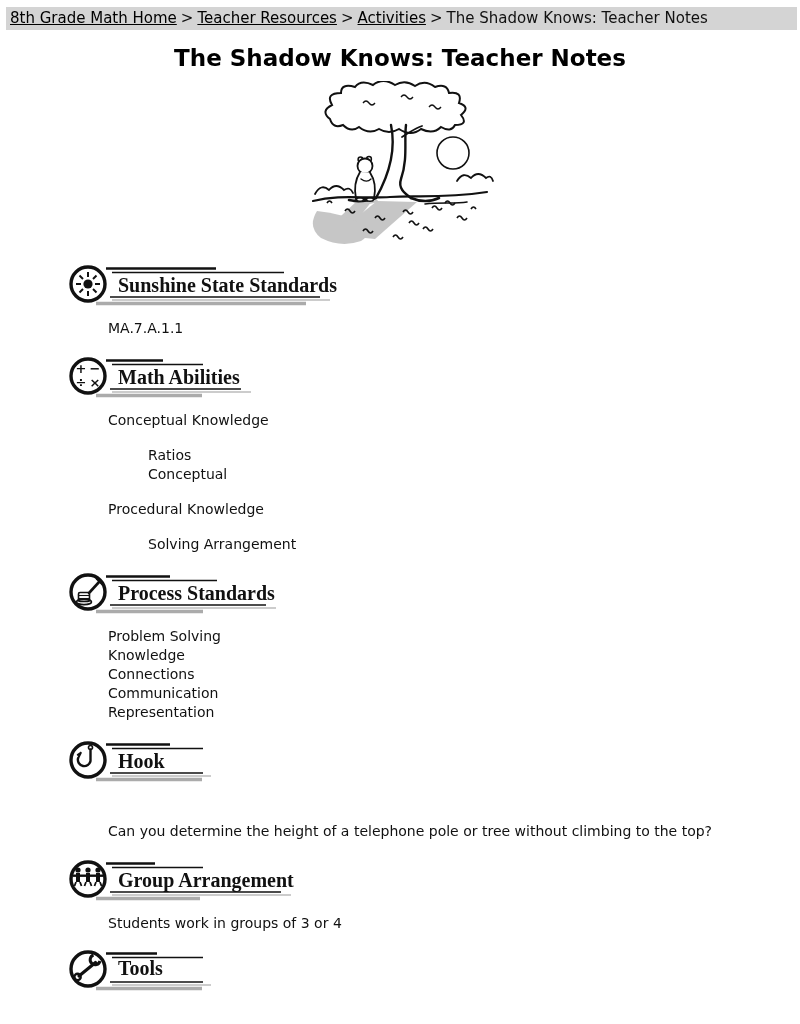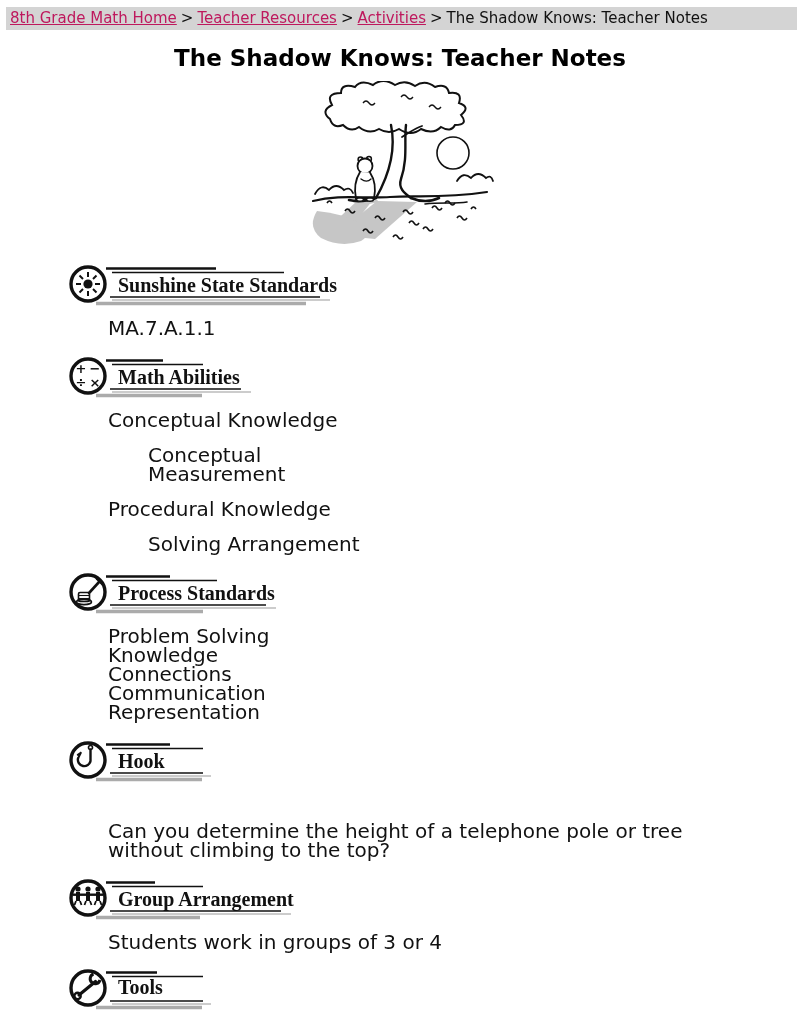--- a/index.html
+++ b/index.html
@@ -15,21 +15,21 @@
   
   .breadcrumb {
     margin: 7px 3px 0 6px;
     background: #d4d4d4;
     padding: 2px 4px;
     font-size: 15px;
     line-height: 19px;
     white-space: nowrap;
   }
   .breadcrumb a {
-    color: #be185d;
+    color: #000000;
     text-decoration: underline;
   }
   .breadcrumb .sep {
     color: #111111;
     margin: 0 4px;
   }
   .breadcrumb .current { color: #111111; }
 
   h1 {
     text-align: center;
@@ -58,21 +58,21 @@
   .op {
     font-family: "DejaVu Sans", sans-serif;
     font-weight: bold;
     font-size: 13px;
     fill: #111111;
     text-anchor: middle;
   }
 
   .sec-content {
     margin: 13px 0 14px 108px;
-    font-size: 20px;
+    font-size: 14px;
     line-height: 19px;
   }
   .sub { margin: 16px 0 16px 40px; }
   .hook-text { width: 630px; margin-top: 40px; }
 </style>
 </head>
 <body>
 
 <div class="breadcrumb">
   <a href="#">8th Grade Math Home</a><span class="sep">&gt;</span><a href="#">Teacher Resources</a><span class="sep">&gt;</span><a href="#">Activities</a><span class="sep">&gt;</span><span class="current">The Shadow Knows: Teacher Notes</span>
@@ -181,22 +181,22 @@
       <text class="op" x="29" y="19">−</text>
       <text class="op" x="15" y="33">÷</text>
       <text class="op" x="29" y="33">×</text>
     </g>
     <text class="banner-text" x="52" y="30">Math Abilities</text>
   </svg>
 </div>
 <div class="sec-content">
   <div>Conceptual Knowledge</div>
   <div class="sub">
+    <div>Ratios</div>
     <div>Conceptual</div>
-    <div>Measurement</div>
   </div>
   <div>Procedural Knowledge</div>
   <div class="sub">
     <div>Solving Arrangement</div>
   </div>
 </div>
 
 <div class="banner">
   <svg width="300" height="44" viewBox="0 0 300 44">
     <line class="ln-thick" x1="40" y1="6.5" x2="104" y2="6.5"></line>

